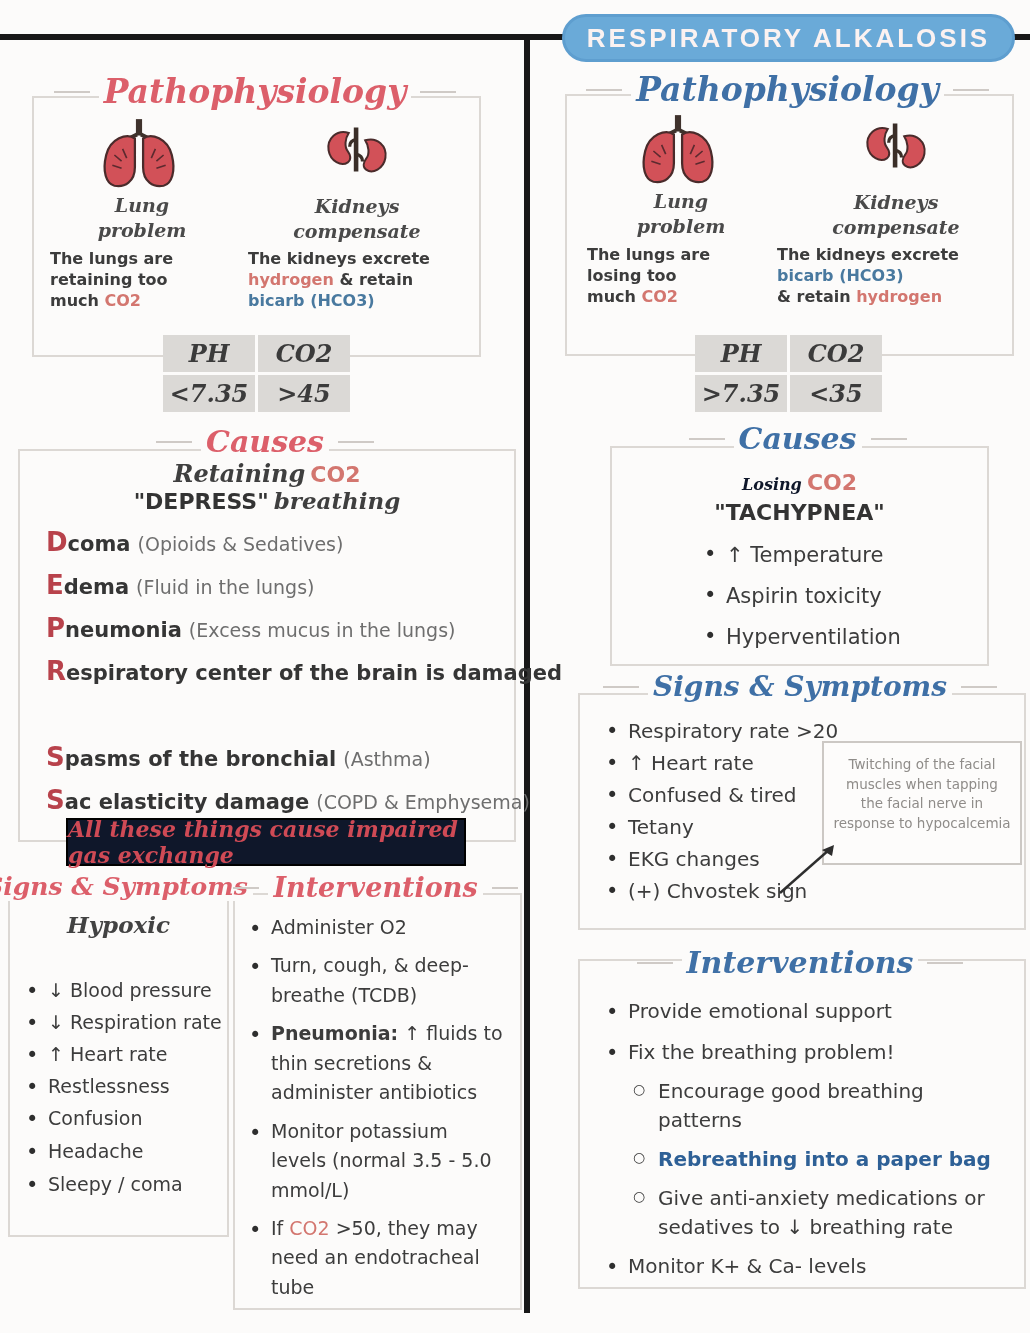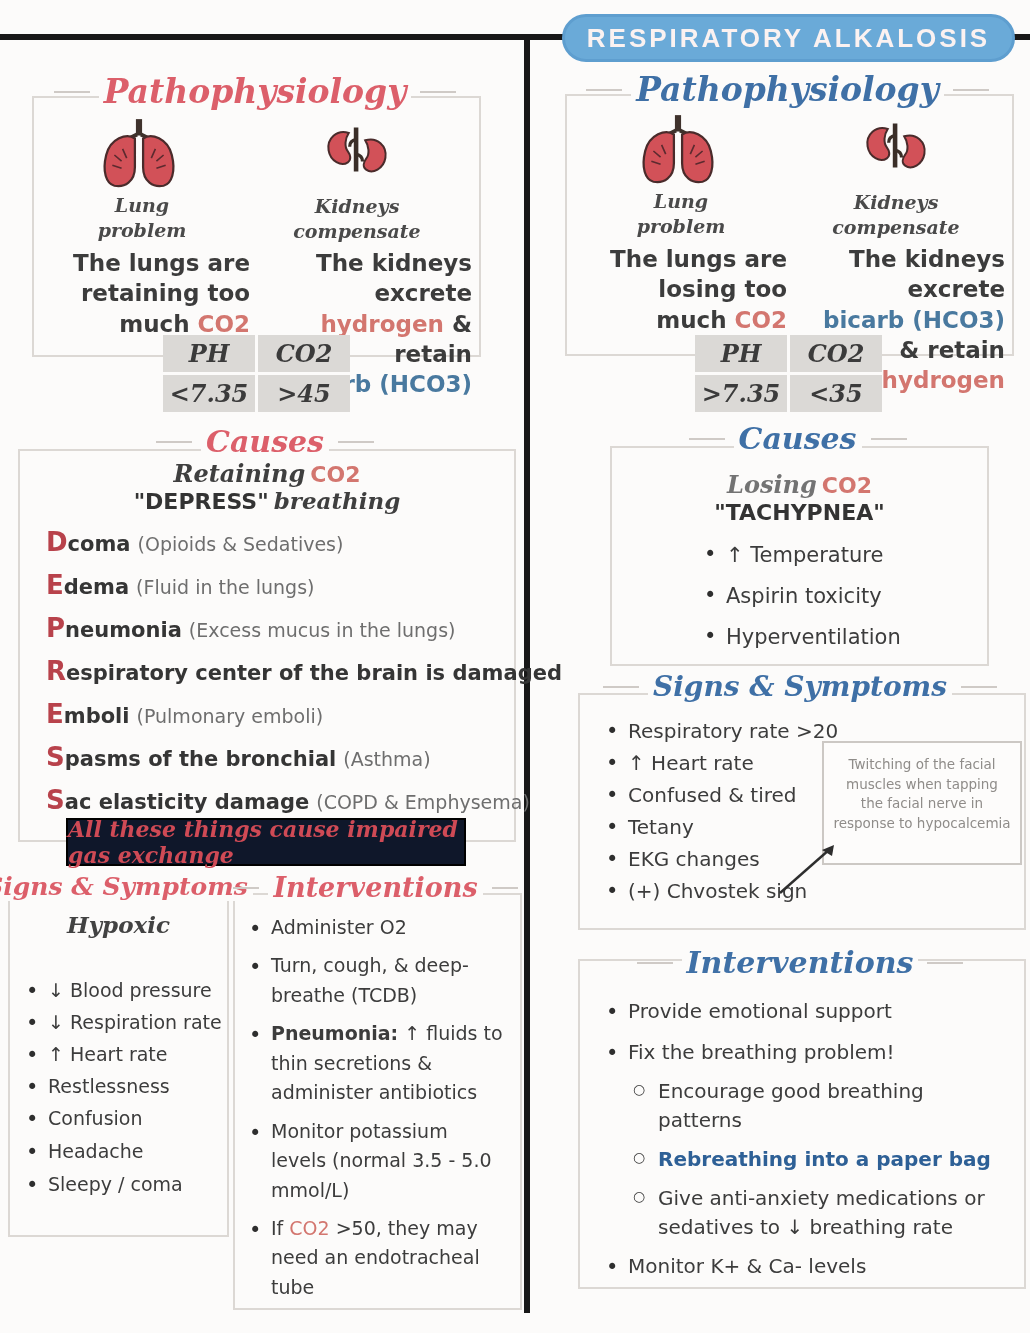--- a/index.html
+++ b/index.html
@@ -18,21 +18,21 @@
   .sect-title { position:absolute; display:flex; align-items:center; justify-content:center; gap:9px; z-index:3; }
   .sect-title .st-text { font-family:"DejaVu Serif", serif; font-style:italic; font-weight:bold;
                          background:#fcfbfa; padding:0 5px; white-space:nowrap; }
   .sect-title .dash { width:36px; height:2px; background:#cfcac6; }
   .red-title  { color:#dc5f6a; }
   .blue-title { color:#3f70a6; }
 
   .box { position:absolute; border:2px solid #dcd8d4; }
   .caption { position:absolute; text-align:center; font-family:"DejaVu Serif", serif; font-style:italic;
              font-weight:bold; font-size:19px; color:#4a4a4a; line-height:1.3; }
-  .par { position:absolute; text-align:right; font-weight:bold; font-size:23px; line-height:1.32; color:#3c3c3c; }
+  .par { position:absolute; text-align:left; font-weight:bold; font-size:16px; line-height:1.32; color:#3c3c3c; }
   .pline { display:block; }
   .red-txt  { color:#d3766f; }
   .blue-txt { color:#49799f; }
 
   .abg { position:absolute; display:grid; grid-template-columns:92px 92px; grid-auto-rows:37px;
          gap:3px; background:#fcfbfa; z-index:2; }
   .abg-cell { background:#dbd9d6; display:flex; align-items:center; justify-content:center;
               font-family:"DejaVu Serif", serif; font-style:italic; font-weight:bold; font-size:24px; color:#3b3b3b; }
 
   .tagline { position:absolute; left:0; width:100%; text-align:center; }
@@ -130,23 +130,20 @@
       <span class="mn-letter">D</span><span class="mn-word">coma</span><span class="mn-note">(Opioids &amp; Sedatives)</span>
     </div>
     <div class="mn-row" style="top:119px;">
       <span class="mn-letter">E</span><span class="mn-word">dema</span><span class="mn-note">(Fluid in the lungs)</span>
     </div>
     <div class="mn-row" style="top:162px;">
       <span class="mn-letter">P</span><span class="mn-word">neumonia</span><span class="mn-note">(Excess mucus in the lungs)</span>
     </div>
     <div class="mn-row" style="top:205px;">
       <span class="mn-letter">R</span><span class="mn-word">espiratory center of the brain is damaged</span><span class="mn-note"></span>
-    </div>
-    <div class="mn-row" style="top:248px;">
-      <span class="mn-letter">E</span><span class="mn-word">mboli</span><span class="mn-note">(Pulmonary emboli)</span>
     </div>
     <div class="mn-row" style="top:291px;">
       <span class="mn-letter">S</span><span class="mn-word">pasms of the bronchial</span><span class="mn-note">(Asthma)</span>
     </div>
     <div class="mn-row" style="top:334px;">
       <span class="mn-letter">S</span><span class="mn-word">ac elasticity damage</span><span class="mn-note">(COPD &amp; Emphysema)</span>
     </div>
   </div>
 
   <div class="note-box" style="left:66px; top:818px; width:396px; height:44px;">
@@ -234,21 +231,21 @@
     <div class="abg-cell">&lt;35</div>
   </div>
 
   <div class="sect-title blue-title" style="left:610px; top:421px; width:375px; font-size:30px;">
     <span class="dash"></span>
     <span class="st-text">Causes</span>
     <span class="dash"></span>
   </div>
   <div class="box" style="left:610px; top:446px; width:375px; height:216px;">
     <div class="tagline" style="top:22px;">
-      <span class="script" style="font-size:24px; color:#737373;">Losing</span>
+      <span class="script" style="font-size:16px; color:#0f172a;">Losing</span>
       <span style="font-weight:bold; font-size:22px; color:#d3766f;">CO2</span>
     </div>
     <div class="tagline" style="top:52px; font-weight:bold; font-size:22px; color:#333;">"TACHYPNEA"</div>
     <div class="bullet" style="left:92px; top:94px;  width:240px; font-size:21px;">↑ Temperature</div>
     <div class="bullet" style="left:92px; top:135px; width:240px; font-size:21px;">Aspirin toxicity</div>
     <div class="bullet" style="left:92px; top:176px; width:240px; font-size:21px;">Hyperventilation</div>
   </div>
 
   <div class="sect-title blue-title" style="left:578px; top:670px; width:444px; font-size:28px;">
     <span class="dash"></span>

